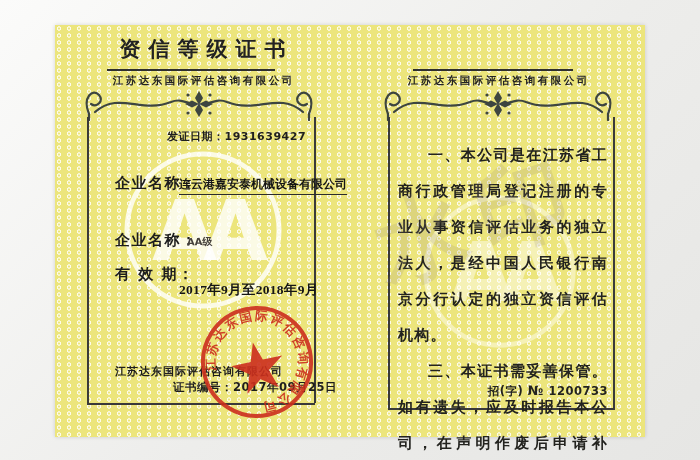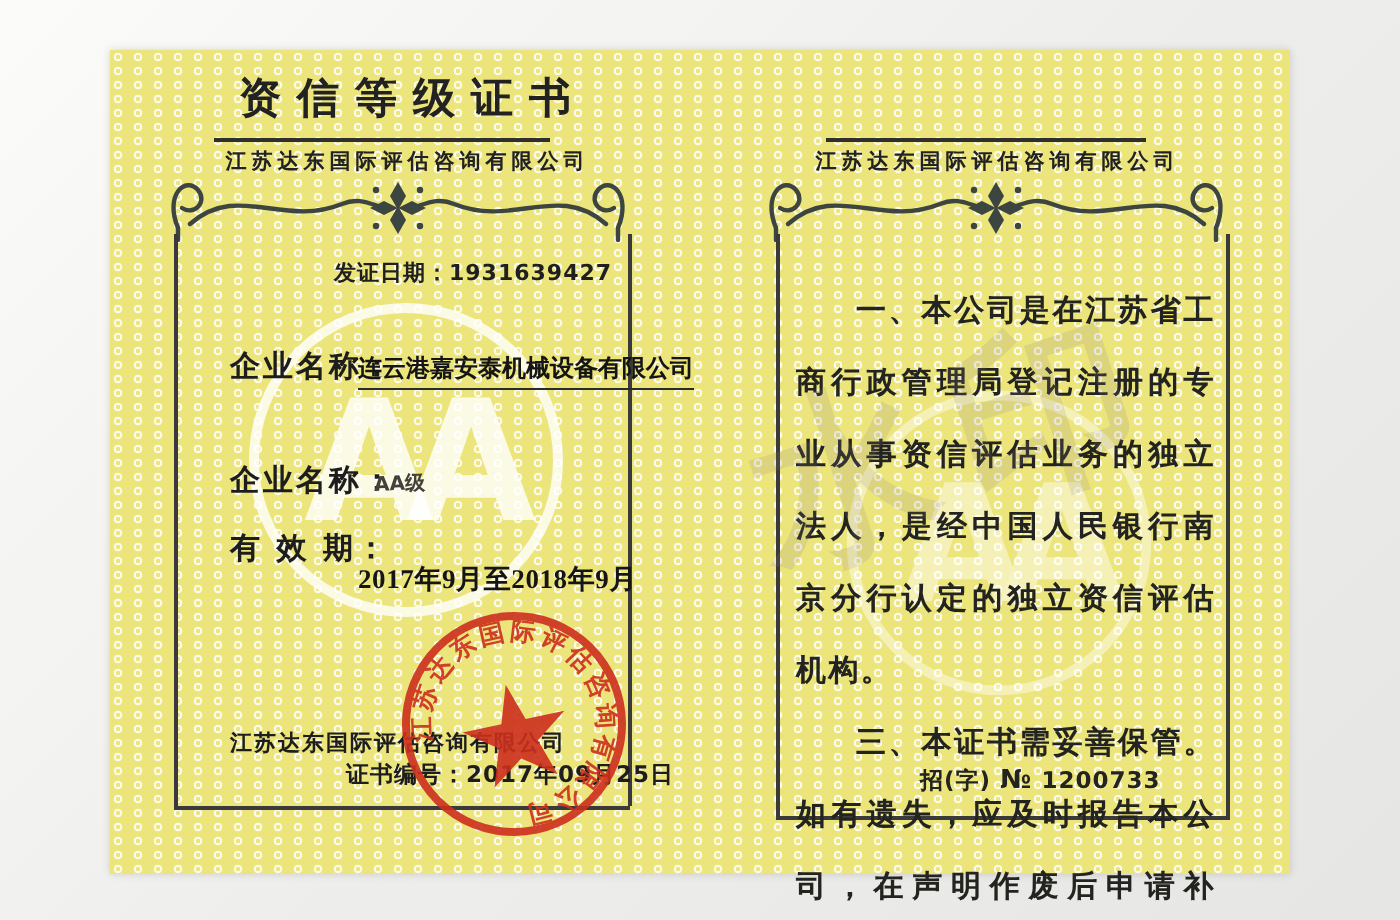--- a/index.html
+++ b/index.html
@@ -54,21 +54,21 @@
   }
   .seal{position:absolute;left:142px;top:277px;width:120px;height:120px;transform:rotate(-12deg);opacity:.9;}
   .aa-watermark{position:absolute;pointer-events:none;}
   .paragraphs{
     position:absolute;left:48px;top:112px;width:210px;
     font-size:15px;font-weight:bold;line-height:36px;color:#23231f;
     text-align:justify;letter-spacing:1.2px;
   }
   .paragraphs p{margin:0;text-indent:2em;}
   .serial{
-    position:absolute;left:110px;top:358px;width:148px;
+    position:absolute;left:110px;top:358px;width:148px;text-align:right;
     font-size:11.5px;color:#23231f;font-weight:bold;letter-spacing:.5px;white-space:nowrap;
   }
   .serial .no-mark{font-size:13px;font-weight:bold;}
   .scan-watermark{
     position:absolute;left:315px;top:120px;width:300px;
     font-size:92px;font-weight:bold;color:rgba(140,133,122,.17);
     transform:rotate(-18deg);letter-spacing:14px;pointer-events:none;
   }
 </style>
 </head>

